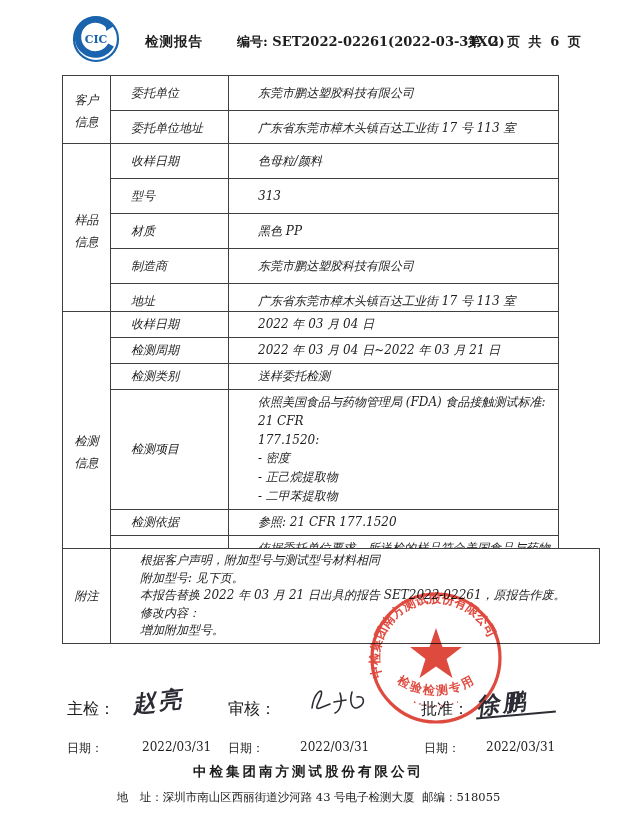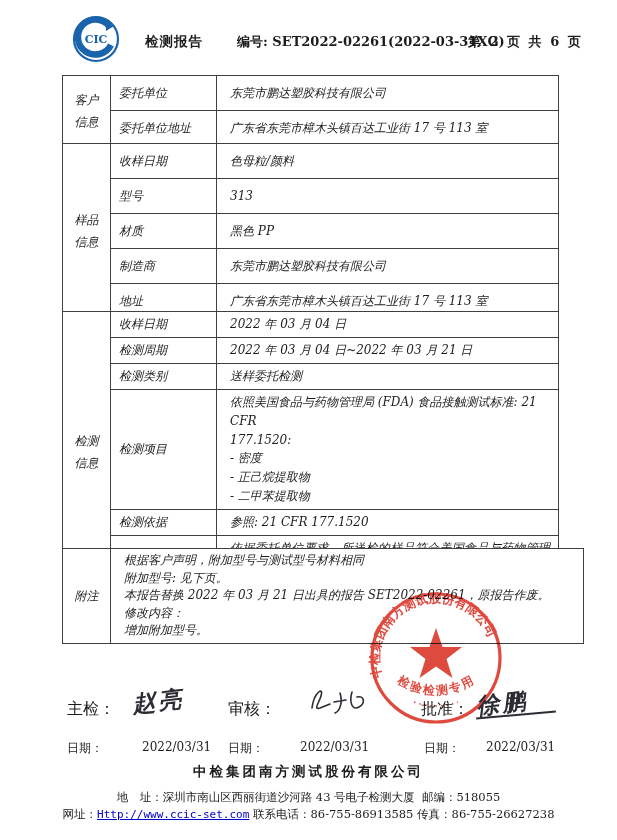--- a/index.html
+++ b/index.html
@@ -8,22 +8,22 @@
   
   .hdr-logo{position:absolute;left:62px;top:14px;width:68px;height:50px;}
   .hdr-title{position:absolute;left:145px;top:33px;font-size:13.5px;font-weight:bold;letter-spacing:1px;}
   .hdr-no{position:absolute;left:237px;top:33px;font-size:13px;font-weight:bold;}
   .hdr-page{position:absolute;left:468px;top:33px;font-size:13px;font-weight:bold;letter-spacing:2px;}
   
   .sec{position:absolute;left:62px;width:497px;}
   table.doc{border-collapse:collapse;width:497px;table-layout:fixed;font-size:12px;}
   table.doc td{border:1px solid #404040;vertical-align:middle;background:#fff;font-style:italic;}
   td.sec-label{width:45px;text-align:center;line-height:22px;}
-  td.f-label{width:96px;padding-left:8px;margin-left:40px;}
-  td.f-value{padding-left:13px;padding-right:8px;}
+  td.f-label{width:96px;padding-left:20px;margin-left:40px;}
+  td.f-value{padding-left:29px;padding-right:8px;}
   tr.r32 td{height:32px;}
   tr.r23 td{height:23px;}
   .mult div{line-height:18.8px;}
   .pad-v{padding-top:3px;padding-bottom:3px;}
   .concl{line-height:16.2px;padding-top:4px;padding-bottom:4px;text-align:justify;}
   .note-lines div{line-height:17.6px;}
   
   .stamp{position:absolute;left:366px;top:588px;width:140px;height:140px;z-index:3;
          mix-blend-mode:multiply;opacity:.92;}
   
@@ -200,19 +200,14 @@
     <text font-size="12" font-weight="bold" fill="#dd3a2e" font-family="'DejaVu Serif',serif" letter-spacing="2">
       <textPath href="#arcBot" startOffset="1">检验检测专用章</textPath>
     </text>
     <path d="M 48,114 Q 70,122 92,114" fill="none" stroke="#dd3a2e" stroke-width="1.6" stroke-dasharray="1.5,4"></path>
   </svg>
 
   <div class="ft-company">中检集团南方测试股份有限公司</div>
   <div class="ft-line ft-line2">
     <span>地　址：</span><span>深圳市南山区西丽街道沙河路 43 号电子检测大厦</span>&nbsp;&nbsp;<span>邮编：</span><span>518055</span>
   </div>
-  <div class="ft-line ft-line3">
-    <span>网址：</span><span class="link">Http://www.ccic-set.com</span>
-    <span>联系电话：</span><span>86-755-86913585</span>
-    <span>传真：</span><span>86-755-26627238</span>
-  </div>
 
 </div>
 
 </body></html>

